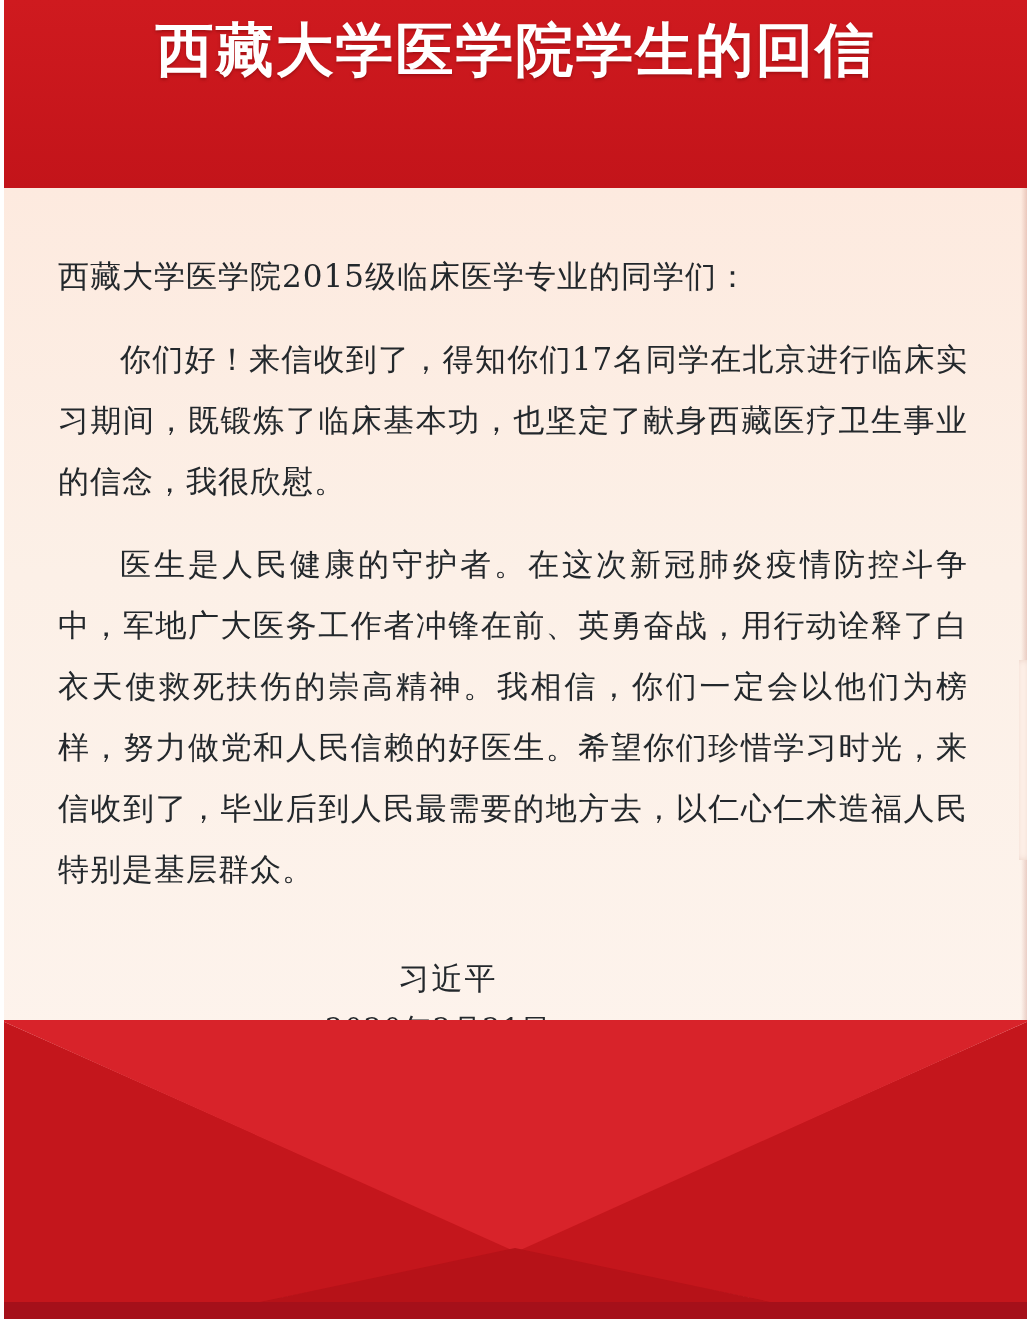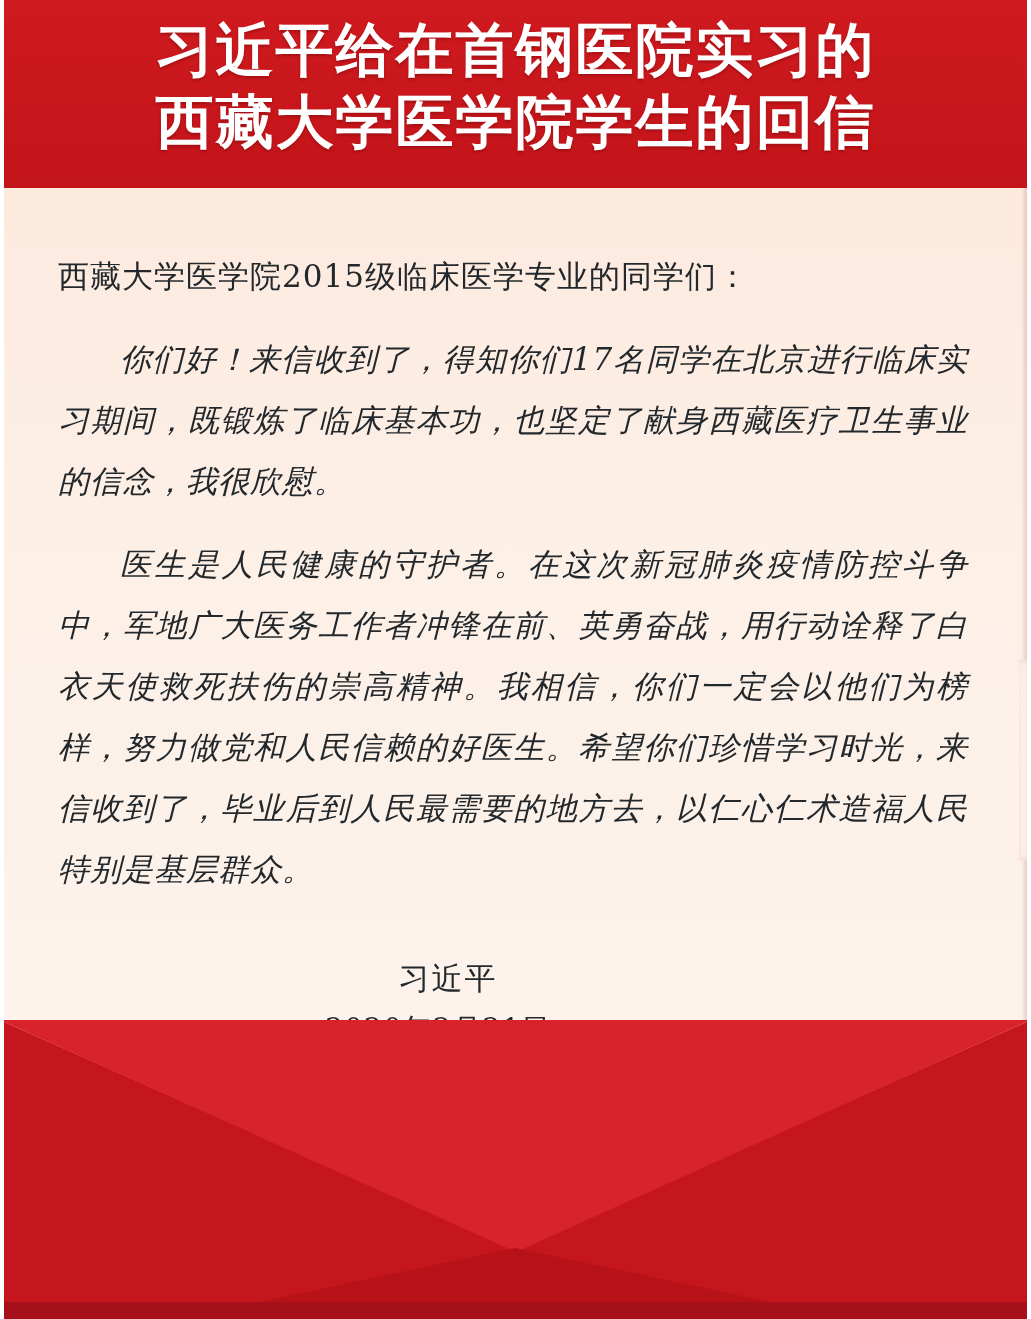--- a/index.html
+++ b/index.html
@@ -92,21 +92,20 @@
     line-height: 61px;
     letter-spacing: 1px;
   }
   .letter p {
     margin: 0 0 22px 0;
     text-align: justify;
     text-justify: inter-ideograph;
   }
   .letter p.indent {
     text-indent: 62px;
-    font-style: italic;
   }
   .sign-block {
     margin-top: 52px;
     text-align: center;
   }
   .sign-name {
     font-size: 31px;
     line-height: 52px;
     letter-spacing: 2px;
     padding-right: 130px;
@@ -141,21 +140,20 @@
   .side-mask-l { left: 0; }
   .side-mask-r { right: 0; }
 </style>
 </head>
 <body>
 
 <div class="poster">
 
   <div class="header-band">
     <div class="header-title">
-      <span class="line">习近平给在首钢医院实习的</span>
       <span class="line">西藏大学医学院学生的回信</span>
     </div>
   </div>
 
   <div class="paper">
     <div class="letter">
       <p>西藏大学医学院2015级临床医学专业的同学们：</p>
       <p class="indent">你们好！来信收到了，得知你们17名同学在北京进行临床实习期间，既锻炼了临床基本功，也坚定了献身西藏医疗卫生事业的信念，我很欣慰。</p>
       <p class="indent">医生是人民健康的守护者。在这次新冠肺炎疫情防控斗争中，军地广大医务工作者冲锋在前、英勇奋战，用行动诠释了白衣天使救死扶伤的崇高精神。我相信，你们一定会以他们为榜样，努力做党和人民信赖的好医生。希望你们珍惜学习时光，来信收到了，毕业后到人民最需要的地方去，以仁心仁术造福人民特别是基层群众。</p>
 

